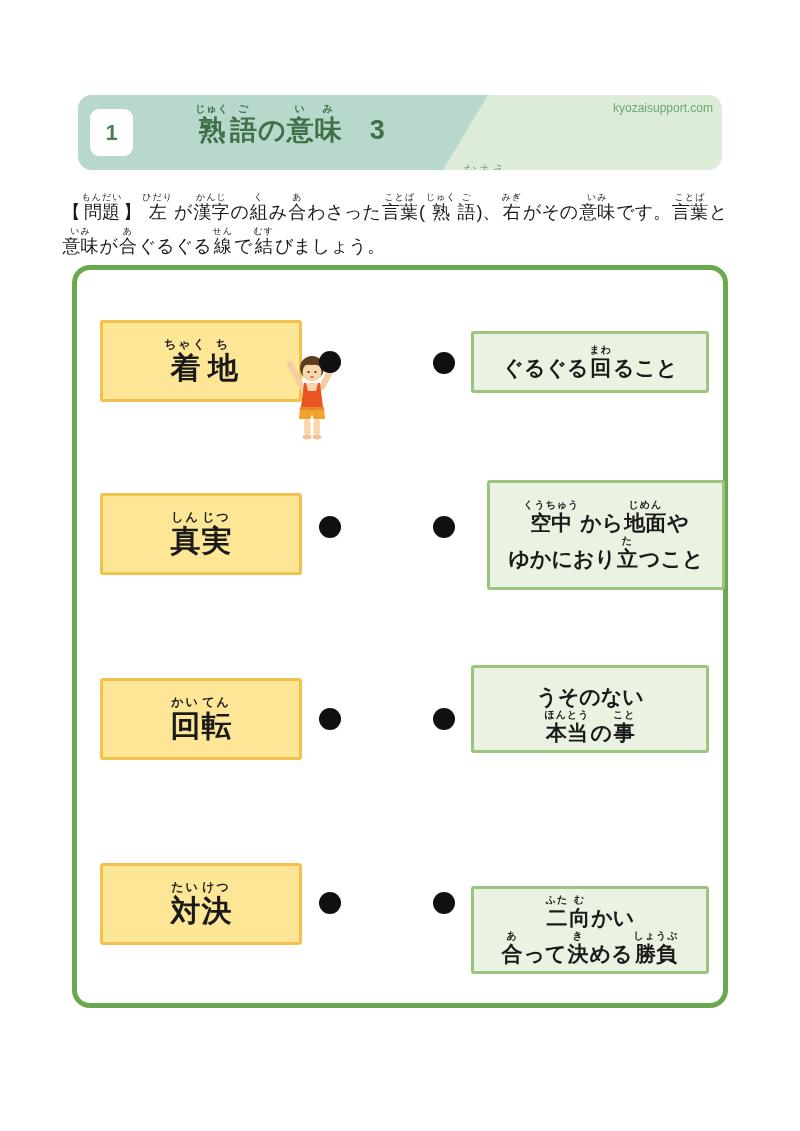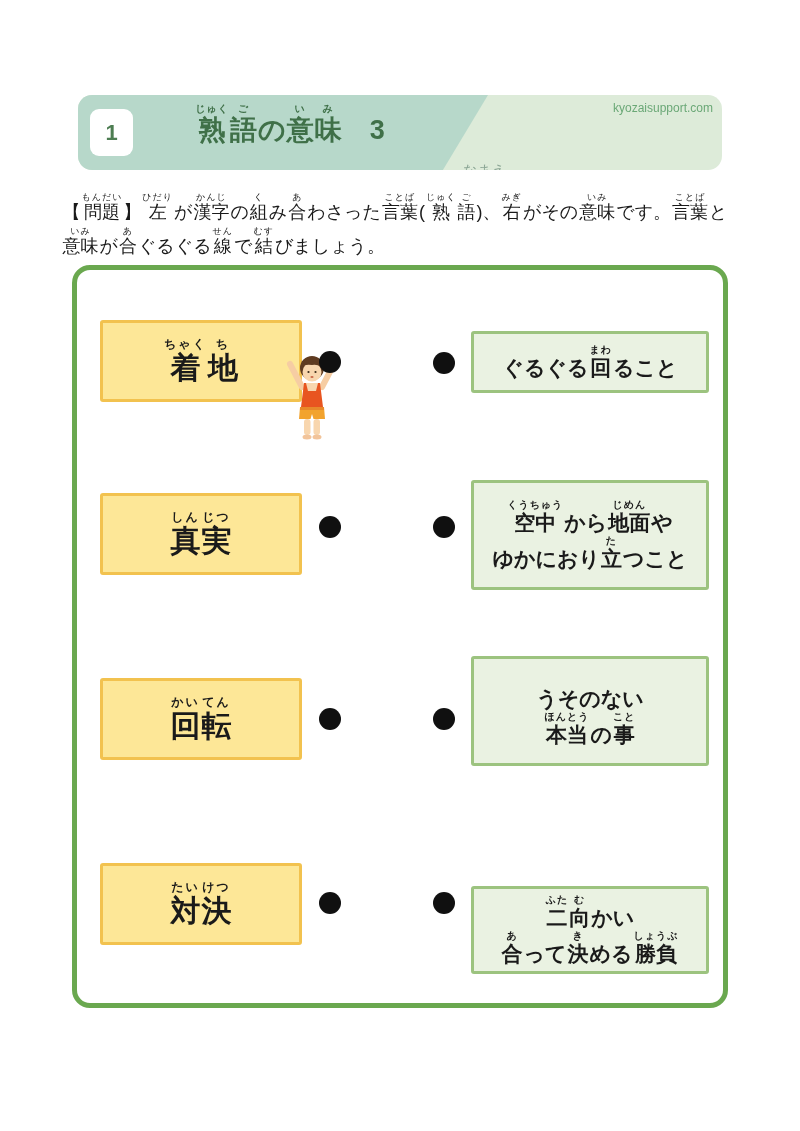--- a/index.html
+++ b/index.html
@@ -75,22 +75,22 @@
   .meaning-box {
     position:absolute; left:394px; width:238px;
     background:#eaf2e2; border:3px solid #9cc37f; border-radius:3px;
     display:flex; flex-direction:column; align-items:center; justify-content:center;
     font-weight:700;
   }
   .meaning-box .base { font-size:21px;text-align:center; }
   .meaning-box .rt { font-size:10px; height:12px; line-height:12px; letter-spacing:1px; }
   .meaning-box .ruby-line { justify-content:center; }
   .m1 { top:61px;  height:62px;  }
-  .m2 { top:210px; height:110px; }
-  .m3 { top:386px; height:110px; }
+  .m2 { top:210px; height:110px;margin-left:16px; }
+  .m3 { top:395px; height:88px; }
   .m4 { top:616px; height:88px; }
 
   .dot {
     position:absolute; width:22px; height:22px; border-radius:50%;
     background:#101010;
   }
   .dl1 { left:242px; top:81px; }  .dr1 { left:356px; top:82px; }
   .dl2 { left:242px; top:246px; } .dr2 { left:356px; top:246px; }
   .dl3 { left:242px; top:438px; } .dr3 { left:356px; top:438px; }
   .dl4 { left:242px; top:622px; } .dr4 { left:356px; top:622px; }

